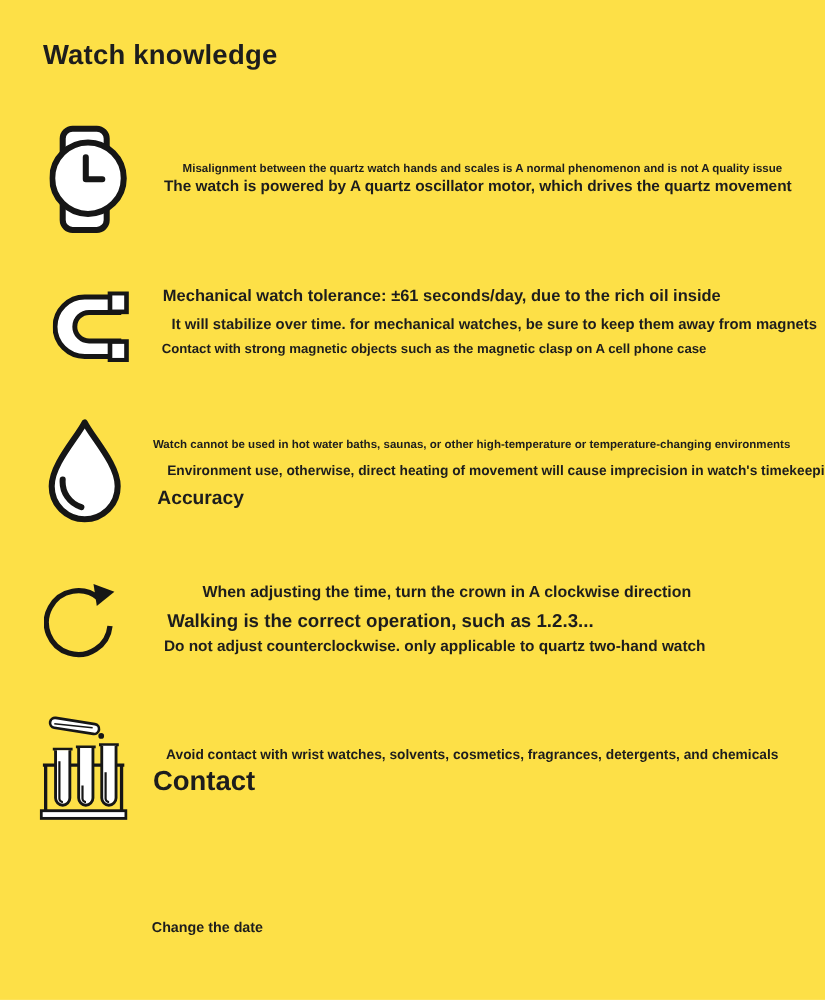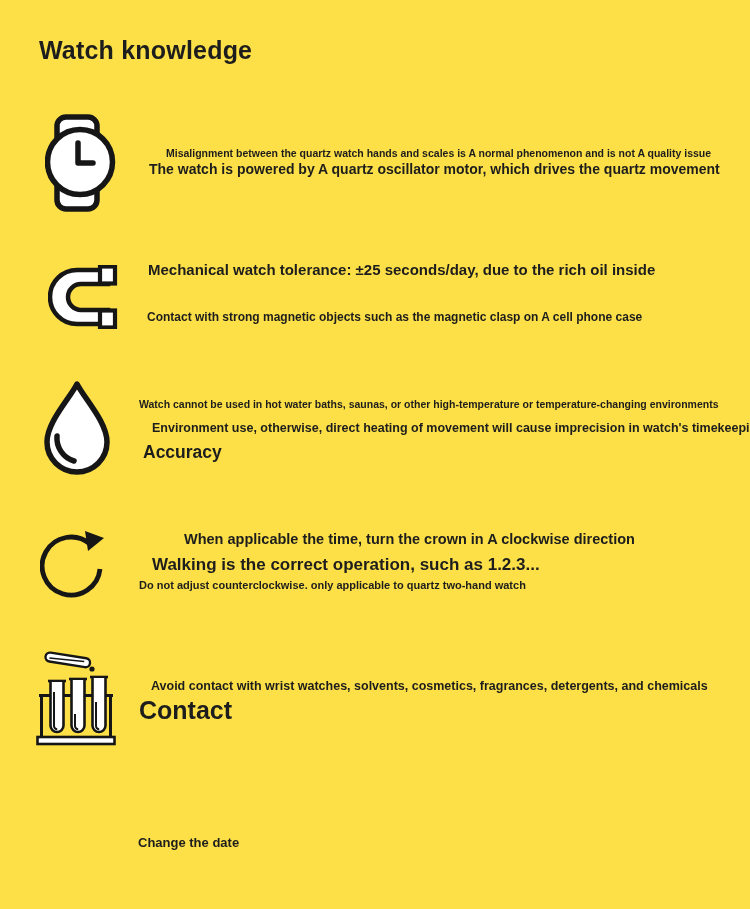--- a/index.html
+++ b/index.html
@@ -24,21 +24,21 @@
   
   #icon-drop{left:40px;top:380px;}
   .s3-l1{left:139px;top:398px;font-size:10.5px;}
   .s3-l2{left:152px;top:421px;font-size:12.5px;}
   .s3-l3{left:143px;top:442px;font-size:17.5px;}
 
   
   #icon-rotate{left:40px;top:522px;}
   .s4-l1{left:184px;top:531px;font-size:14.5px;}
   .s4-l2{left:152px;top:555px;font-size:17px;}
-  .s4-l3{left:139px;top:579px;font-size:11px;}
+  .s4-l3{left:149px;top:579px;font-size:14px;}
 
   
   #icon-tubes{left:36px;top:648px;}
   .s5-l1{left:151px;top:679px;font-size:12.5px;}
   .s5-l2{left:139px;top:696px;font-size:25px;}
 
   
   #icon-calendar{left:40px;top:790px;}
   .s6-l1{left:209px;top:819px;font-size:14.5px;}
   .s6-l2{left:138px;top:836px;font-size:13px;}
@@ -64,40 +64,41 @@
   <div class="line s1-l1">Misalignment between the quartz watch hands and scales is A normal phenomenon and is not A quality issue</div>
   <div class="line s1-l2">The watch is powered by A quartz oscillator motor, which drives the quartz movement</div>
 
   <div class="icon" id="icon-magnet">
     <svg width="70" height="64" viewBox="0 0 70 64">
       <path class="outlined" d="M 60,5 L 29,5 A 27,27 0 0 0 29,59 L 60,59 L 60,45 L 33,45 A 13,13 0 0 1 33,19 L 60,19 Z" stroke-width="4.5" stroke-linejoin="miter"></path>
       <rect class="outlined" x="52" y="1.5" width="15" height="17" stroke-width="4.2"></rect>
       <rect class="outlined" x="52" y="45.5" width="15" height="17" stroke-width="4.2"></rect>
     </svg>
   </div>
-  <div class="line s2-l1">Mechanical watch tolerance: ±25 seconds/day, due to the rich oil inside</div>
+  <div class="line s2-l1">Mechanical watch tolerance: ±61 seconds/day, due to the rich oil inside</div>
+  <div class="line s2-l2">It will stabilize over time. for mechanical watches, be sure to keep them away from magnets</div>
   <div class="line s2-l3">Contact with strong magnetic objects such as the magnetic clasp on A cell phone case</div>
 
   <div class="icon" id="icon-drop">
     <svg width="74" height="97" viewBox="0 0 74 97">
       <path class="outlined" d="M 37,4 C 30,18 7,42 7,62 a 30,30 0 0 0 60,0 C 67,42 44,18 37,4 Z" stroke-width="5.5" stroke-linejoin="round"></path>
       <path class="stroke" d="M 17,56 a 24,24 0 0 0 17,25" stroke-width="5.5" stroke-linecap="round"></path>
     </svg>
   </div>
   <div class="line s3-l1">Watch cannot be used in hot water baths, saunas, or other high-temperature or temperature-changing environments</div>
   <div class="line s3-l2">Environment use, otherwise, direct heating of movement will cause imprecision in watch's timekeeping</div>
   <div class="line s3-l3">Accuracy</div>
 
   <div class="icon" id="icon-rotate">
     <svg width="70" height="86" viewBox="0 0 70 86">
       <path class="stroke" d="M 60,47 A 29,29 0 1 1 50,22" stroke-width="4.8"></path>
       <polygon class="filled" points="45,9 64,16 48,29"></polygon>
     </svg>
   </div>
-  <div class="line s4-l1">When applicable the time, turn the crown in A clockwise direction</div>
+  <div class="line s4-l1">When adjusting the time, turn the crown in A clockwise direction</div>
   <div class="line s4-l2">Walking is the correct operation, such as 1.2.3...</div>
   <div class="line s4-l3">Do not adjust counterclockwise. only applicable to quartz two-hand watch</div>
 
   <div class="icon" id="icon-tubes">
     <svg width="80" height="100" viewBox="0 0 80 100">
       <g transform="rotate(9 10 12)">
         <rect class="outlined" x="9" y="4" width="45" height="9" rx="4.5" stroke-width="2.4"></rect>
         <line class="stroke" x1="13" y1="9.5" x2="48" y2="7.5" stroke-width="1.4"></line>
       </g>
       <circle class="filled" cx="56" cy="21" r="2.6"></circle>

